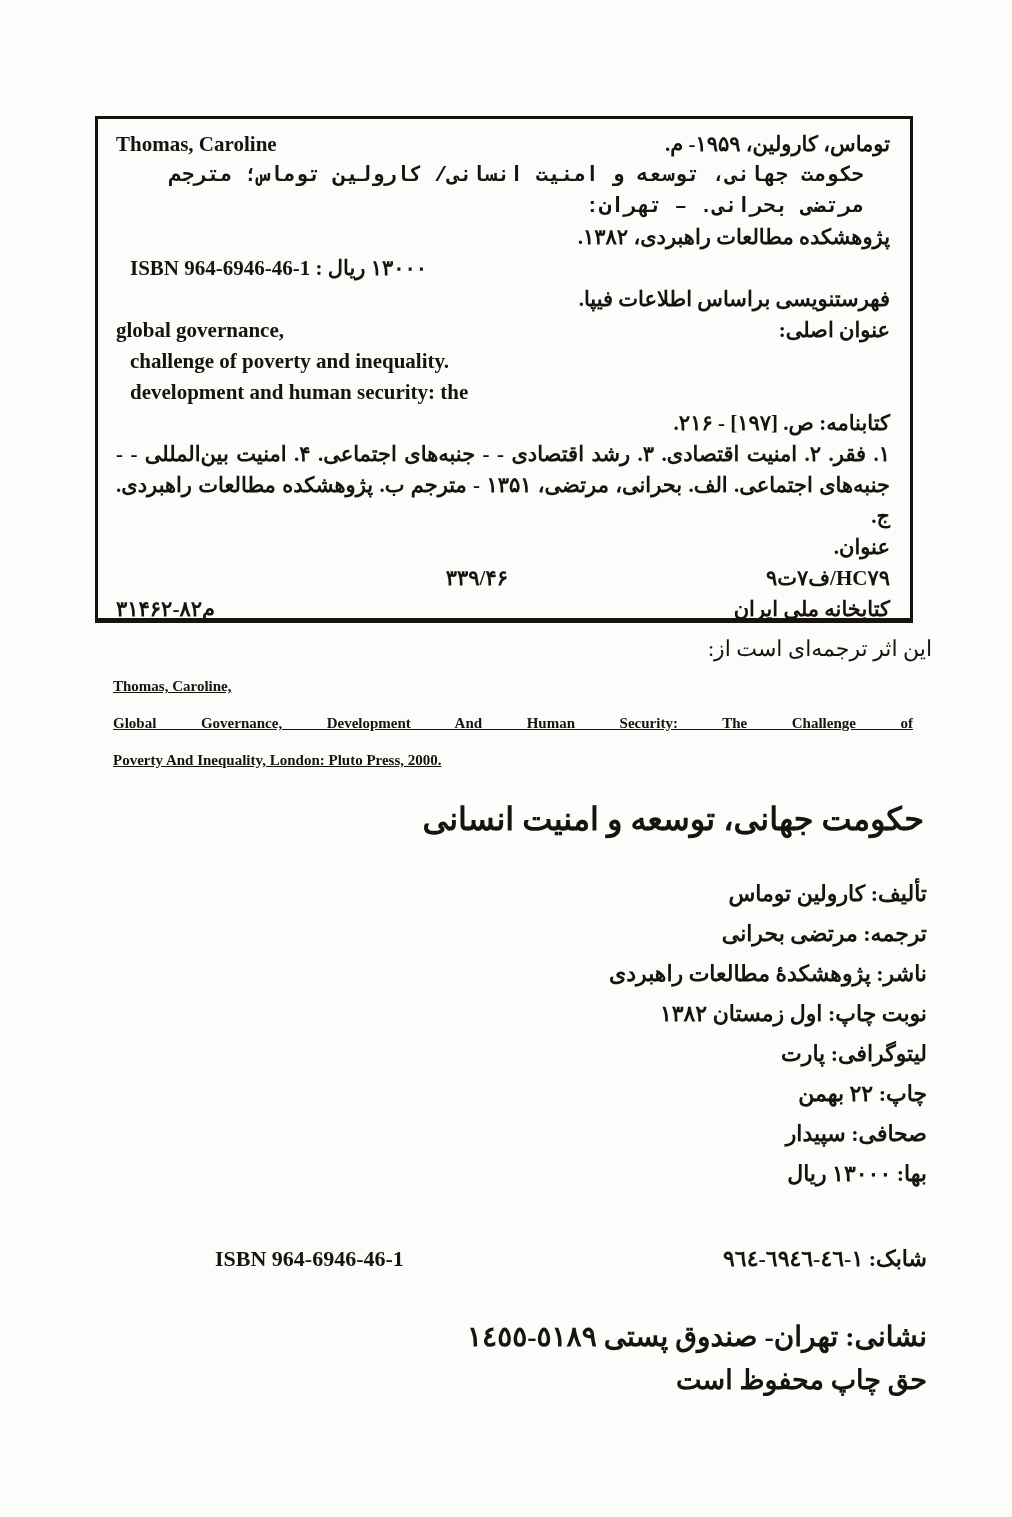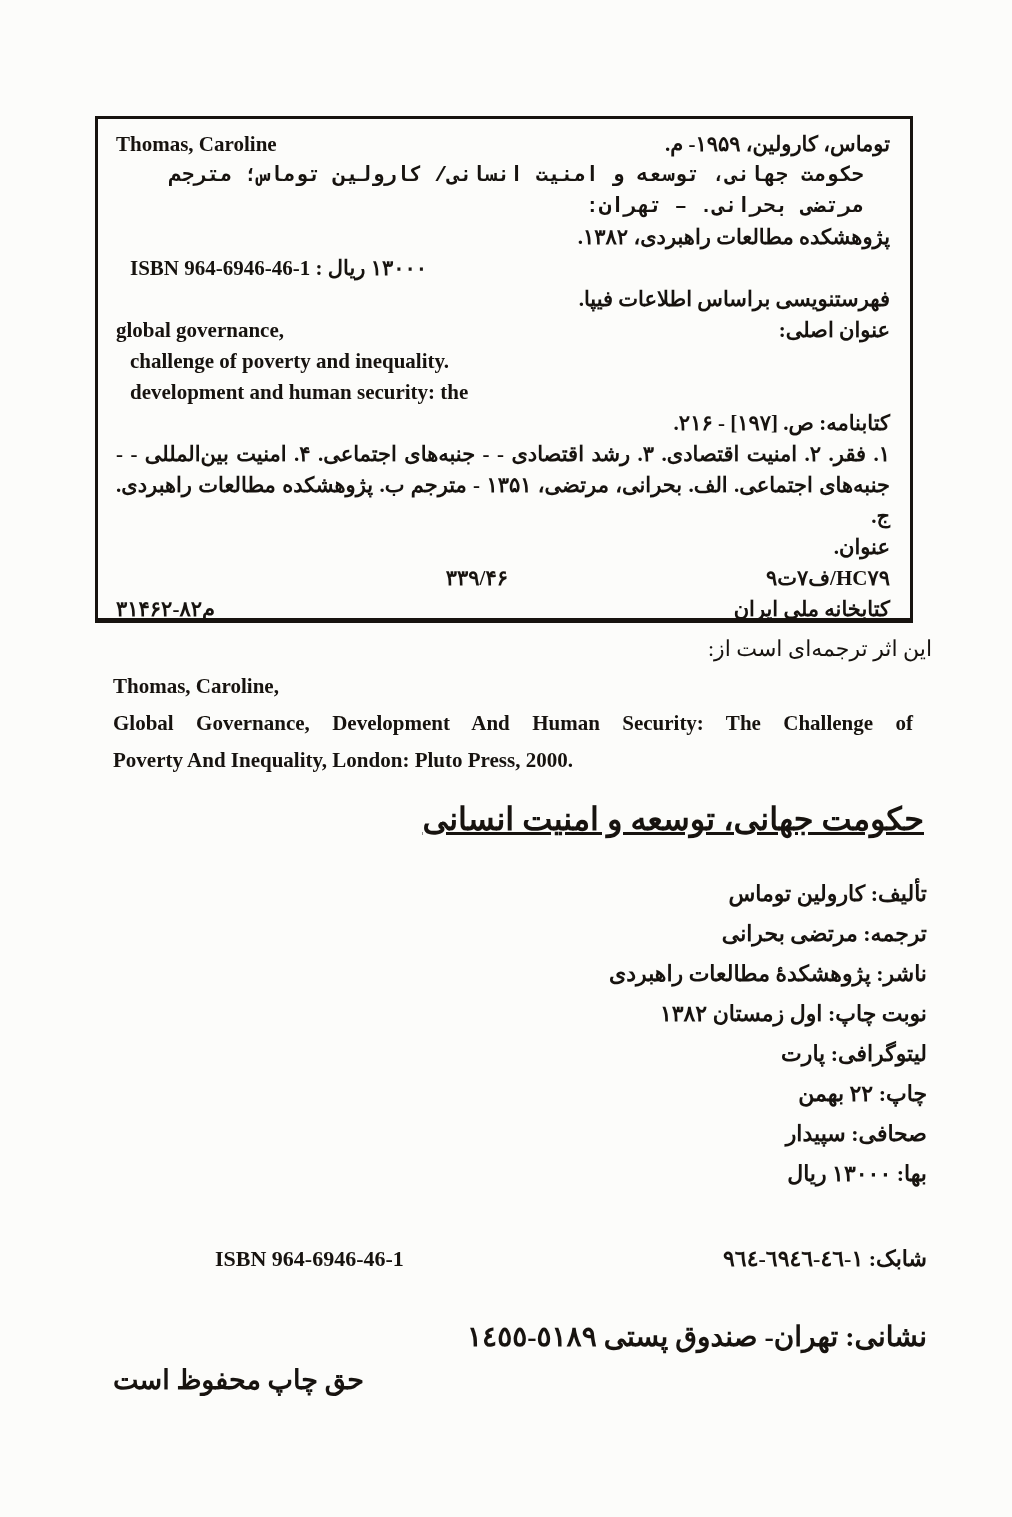--- a/index.html
+++ b/index.html
@@ -34,46 +34,45 @@
   .dewey{margin-right:258px;}
 
   
   .trans-note{
     position:absolute;right:80px;top:636px;
     font-size:22px;
     text-align:right;
   }
   .citation{
     position:absolute;left:113px;top:668px;width:800px;
-    font-size:21px;line-height:37px;font-weight:bold;text-align:left;
+    font-size:15px;line-height:37px;font-weight:bold;text-align:left;text-decoration:underline;
   }
   .citation .justify-line{word-spacing:2px;}
   .book-title{
     position:absolute;right:88px;top:800px;
     font-size:32px;font-weight:900;
     letter-spacing:0.5px;
-    text-decoration:underline;
   }
   .details{
     position:absolute;right:85px;top:874px;
     font-size:22px;line-height:40px;font-weight:bold;
   }
   .isbn-row{
     position:absolute;left:0;top:1246px;width:1012px;
     font-size:22px;font-weight:bold;
   }
   .isbn-latin{position:absolute;left:215px;top:0;direction:ltr;}
   .isbn-persian{position:absolute;right:85px;top:0;}
   .address{
     position:absolute;right:85px;top:1320px;
     font-size:28px;font-weight:bold;
   }
   .copyright{
     position:absolute;left:113px;top:1364px;width:814px;
-    text-align:left;
+    text-align:right;
     font-size:27px;font-weight:900;
   }
 </style>
 </head>
 <body>
 
 <div class="page">
 
   <div class="cip-box">
 

